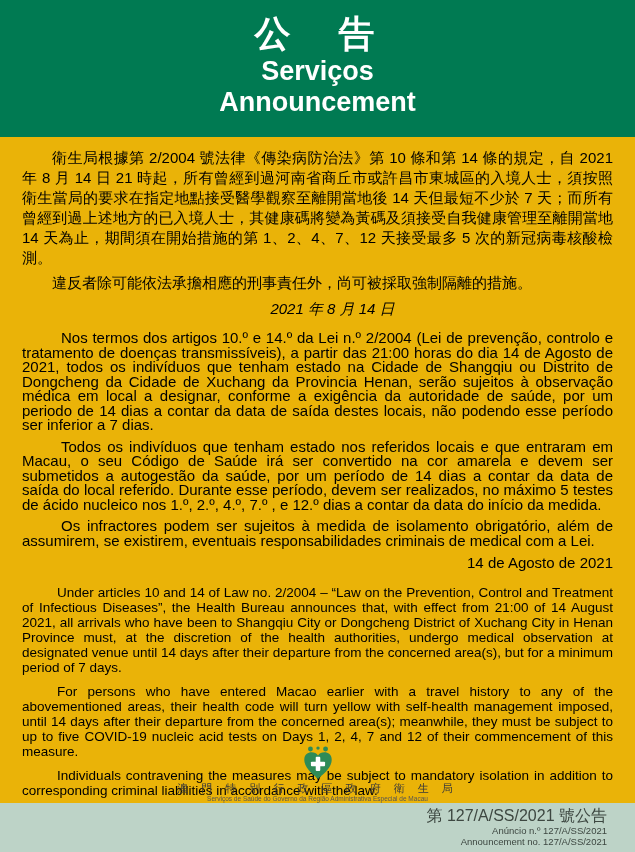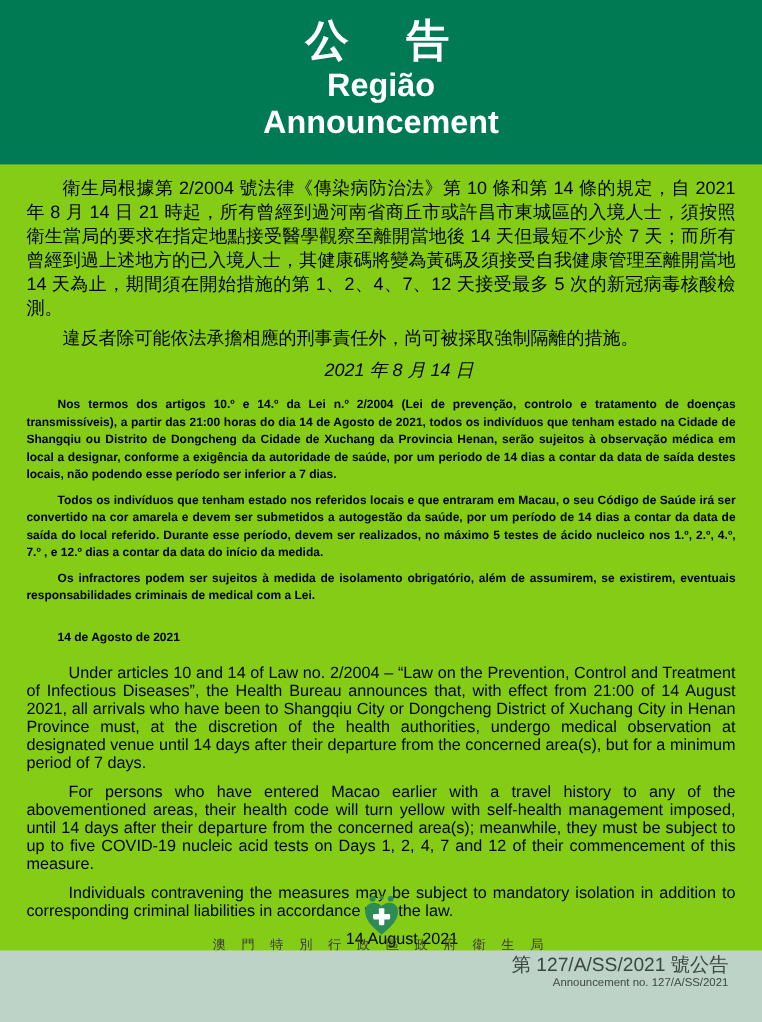--- a/index.html
+++ b/index.html
@@ -1,19 +1,19 @@
 <!DOCTYPE html>
 <html><head>
 <meta charset="utf-8">
 <style>
   html,body{margin:0;padding:0;background:#ffffff;}
   .page{
     position:relative;
     width:635px;height:852px;
-    background:#84cc16;
+    background:#eab308;
     font-family:"Liberation Sans","DejaVu Sans",sans-serif;
     overflow:hidden;
   }
   
   .header{
     background:#007a52;
     height:137px;
     text-align:center;
     color:#ffffff;
     box-sizing:border-box;
@@ -39,27 +39,27 @@
   .content p{margin:0;text-align:justify;}
   .cn p{
     font-size:15px;
     line-height:20px;
     text-indent:2em;
     margin-bottom:5px;
   }
   .cn .date-line{margin-top:6px;text-align:center;font-style:italic;}
   .block-pt{margin-top:12px;}
   .block-pt p{
-    font-weight:bold;
-    font-size:10px;
+    font-weight:normal;
+    font-size:15px;
     line-height:14.5px;
     text-indent:2.6em;
     margin-bottom:7px;
   }
-  .block-pt .date-line{margin-top:20px;text-align:left;}
+  .block-pt .date-line{margin-top:8px;text-align:right;}
   .block-en{margin-top:14px;}
   .block-en p{
     font-size:13.5px;
     line-height:15px;
     text-indent:2.6em;
     margin-bottom:9px;
   }
   .block-en .date-line{margin-top:2px;text-align:center;}
   
   .footer-org{
@@ -76,38 +76,38 @@
     line-height:13px;
   }
   .org-pt{
     font-size:6.5px;
     color:#555555;
     line-height:8px;
   }
   .bottom-bar{
     position:absolute;
     left:0;right:0;bottom:0;
-    height:60px;
+    height:49px;
     background:#bdd3c7;
     box-sizing:border-box;
     text-align:right;
     padding:3px 28px 0 0;
     color:#3d4741;
   }
   .bar-line1{font-size:16px;line-height:19px;}
   .bar-line2,.bar-line3{font-size:9.5px;line-height:11px;}
 </style>
 </head>
 <body>
 
 <div class="page">
 
   <div class="header">
     <div class="title-cn">公　告</div>
-    <div class="title-latin">Região</div>
+    <div class="title-latin">Serviços</div>
     <div class="title-latin">Announcement</div>
   </div>
 
   <div class="content">
 
     <div class="cn">
       <p>衛生局根據第 2/2004 號法律《傳染病防治法》第 10 條和第 14 條的規定，自 2021 年 8 月 14 日 21 時起，所有曾經到過河南省商丘市或許昌市東城區的入境人士，須按照衛生當局的要求在指定地點接受醫學觀察至離開當地後 14 天但最短不少於 7 天；而所有曾經到過上述地方的已入境人士，其健康碼將變為黃碼及須接受自我健康管理至離開當地 14 天為止，期間須在開始措施的第 1、2、4、7、12 天接受最多 5 次的新冠病毒核酸檢測。</p>
       <p>違反者除可能依法承擔相應的刑事責任外，尚可被採取強制隔離的措施。</p>
       <p class="date-line">2021 年 8 月 14 日</p>
     </div>
@@ -136,16 +136,17 @@
       <path fill="#2e8b57" d="M20 10 C 16.5 4.5, 5 5.5, 5.5 15 C 6 24, 15 30, 20 35 C 25 30, 34 24, 34.5 15 C 35 5.5, 23.5 4.5, 20 10 Z"></path>
       <rect x="17.6" y="11.5" width="4.8" height="15" rx="1" fill="#ffffff"></rect>
       <rect x="12.5" y="16.6" width="15" height="4.8" rx="1" fill="#ffffff"></rect>
     </svg>
     <div class="org-cn">澳 門 特 別 行 政 區 政 府 衛 生 局</div>
     <div class="org-pt">Serviços de Saúde do Governo da Região Administrativa Especial de Macau</div>
   </div>
 
   <div class="bottom-bar">
     <div class="bar-line1">第 127/A/SS/2021 號公告</div>
+    <div class="bar-line2">Anúncio n.º 127/A/SS/2021</div>
     <div class="bar-line3">Announcement no. 127/A/SS/2021</div>
   </div>
 
 </div>
 
 </body></html>

